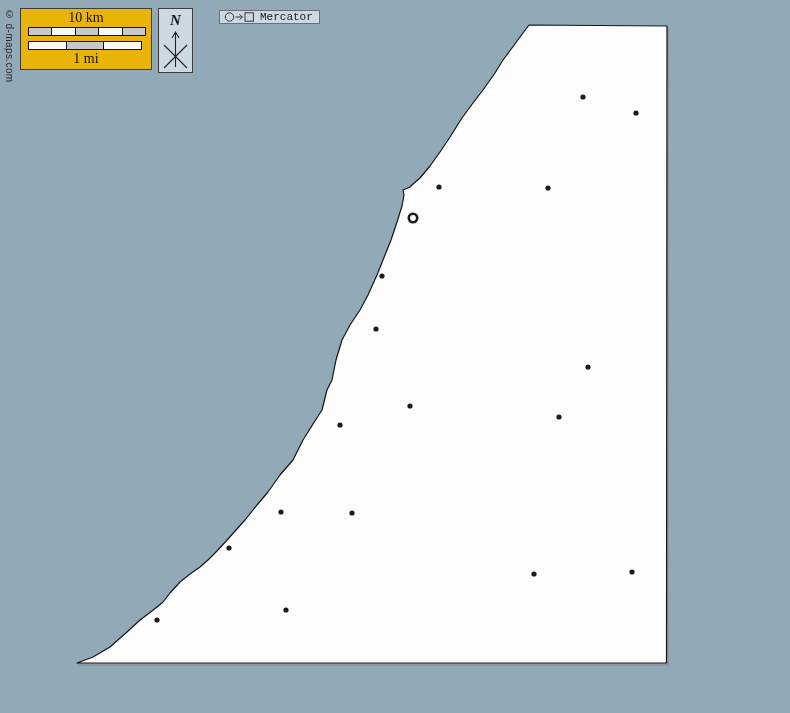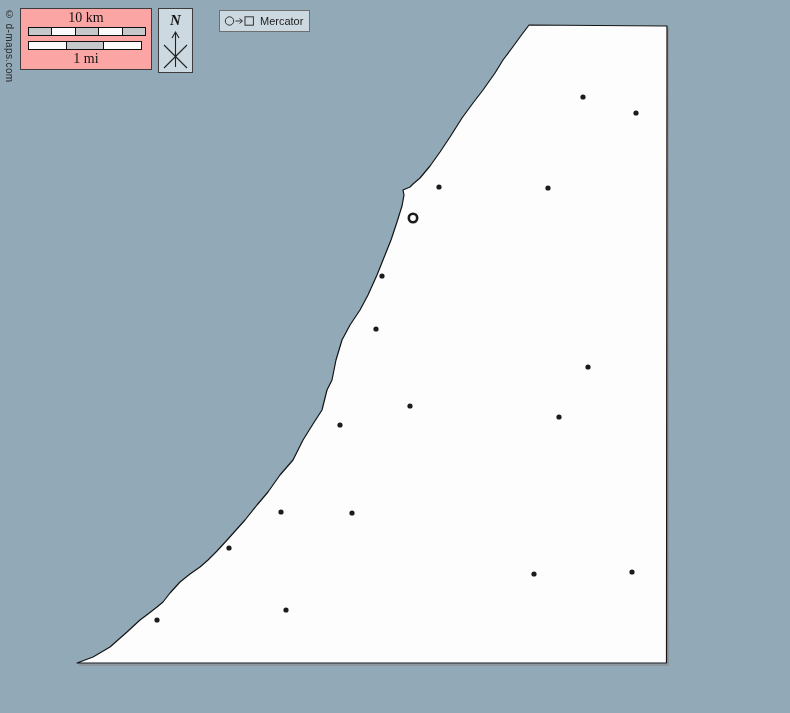--- a/index.html
+++ b/index.html
@@ -11,21 +11,21 @@
   }
   .map-svg{position:absolute;left:0;top:0;}
   .attribution{
     position:absolute;left:4px;top:9px;
     writing-mode:vertical-rl;
     font-size:10px;color:#2a2a2a;letter-spacing:.4px;
     user-select:none;
   }
   .scale-box{
     position:absolute;left:20px;top:8px;width:132px;height:62px;
-    background:#fca5a5;border:1px solid #3c3c3c;box-sizing:border-box;
+    background:#eab308;border:1px solid #3c3c3c;box-sizing:border-box;
   }
   .scale-label{
     font-family:"Liberation Serif",serif;
     font-size:14px;color:#111;text-align:center;line-height:17px;
   }
   .bar{
     display:flex;height:7px;margin-left:7px;
     border:1px solid #111;box-sizing:content-box;
   }
   .bar .seg{height:100%;border-left:1px solid #111;}
@@ -35,23 +35,23 @@
   .north-box{
     position:absolute;left:158px;top:8px;width:35px;height:65px;
     background:#cdd9e0;border:1px solid #3c3c3c;box-sizing:border-box;
     text-align:center;
   }
   .north-label{
     font-family:"Liberation Serif",serif;font-style:italic;font-weight:bold;
     font-size:15px;color:#111;line-height:18px;margin-top:2px;
   }
   .proj-box{
-    position:absolute;left:219px;top:10px;height:22px;
+    position:absolute;left:219px;top:10px;height:14px;
     background:#cdd9e0;border:1px solid #6f6f6f;box-sizing:border-box;
-    display:flex;align-items:center;gap:4px;padding:0 6px 0 4px;
+    display:flex;align-items:center;gap:4px;padding:0 6px 0 4px;font-family:Liberation Mono, monospace;
   }
   .proj-label{font-size:11px;color:#1c1c1c;}
 </style>
 </head>
 <body>
 
 <div class="stage" style="background: rgb(146, 169, 184);">
 
   <svg class="map-svg" width="790" height="713" viewBox="0 0 790 713">
     <polyline id="border-shadow" fill="none" stroke-width="2" points="668,28 668,665 79,665" stroke="#8d969d"></polyline>

